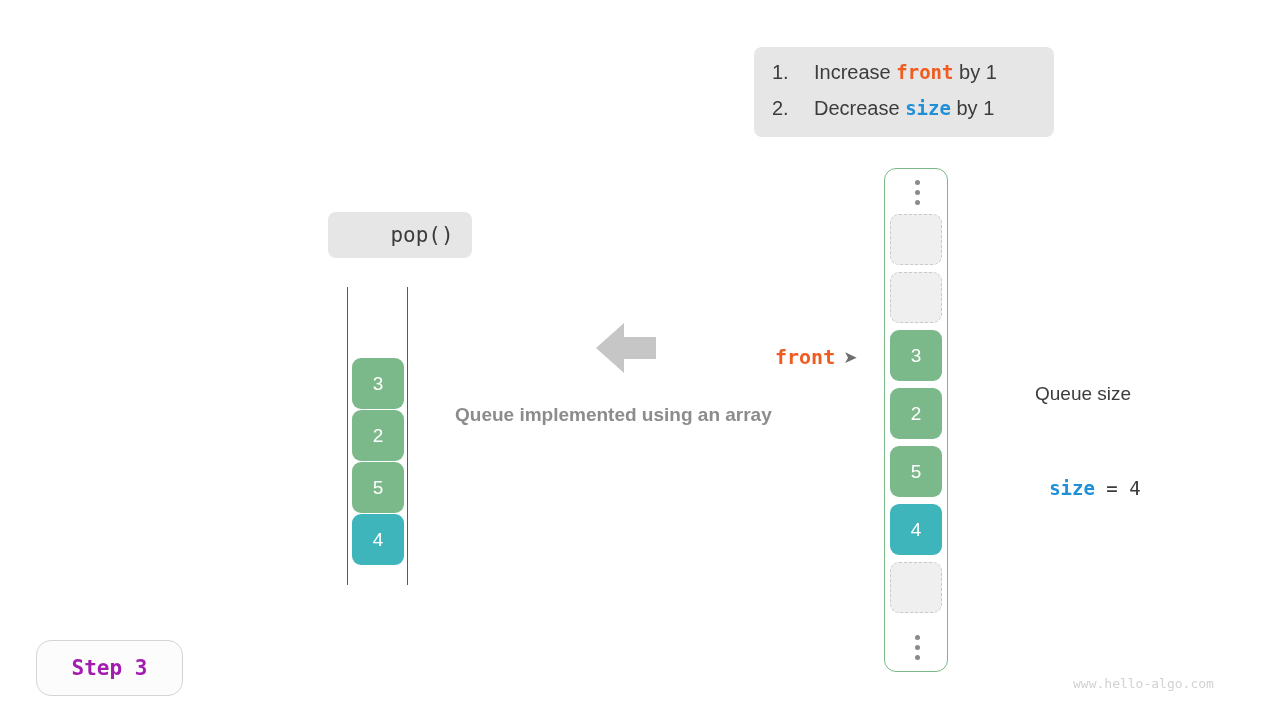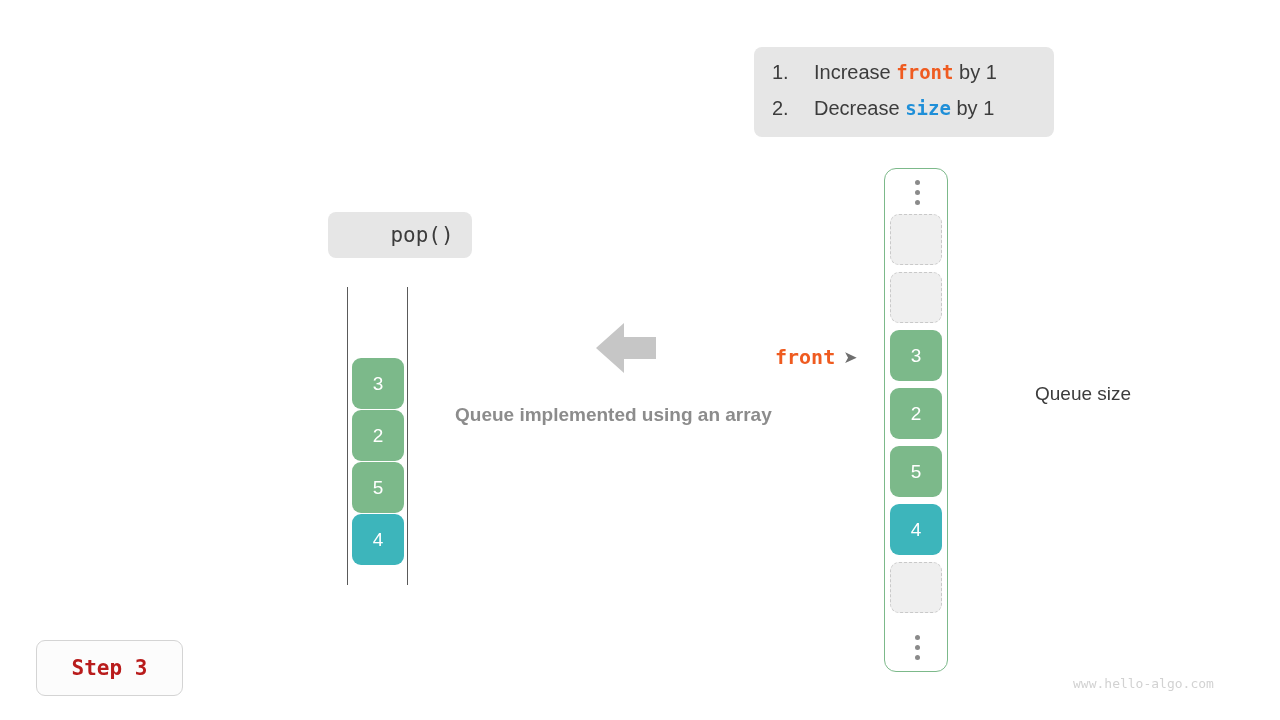--- a/index.html
+++ b/index.html
@@ -237,29 +237,29 @@
   }
 
   
   #step-badge {
     position: absolute;
     left: 36px;
     top: 640px;
     width: 145px;
     height: 54px;
     border: 1.5px solid #d4d4d4;
-    border-radius: 9px;
+    border-radius: 15px;
     background: #fcfcfc;
     display: flex;
     align-items: center;
     justify-content: center;
     font-family: "DejaVu Sans Mono", monospace;
     font-weight: bold;
     font-size: 21px;
-    color: #b91c1c;
+    color: #a21caf;
     white-space: pre;
   }
 
   
   #watermark {
     position: absolute;
     left: 1073px;
     top: 676px;
     font-family: "DejaVu Sans Mono", monospace;
     font-size: 13px;
@@ -328,17 +328,20 @@
   </div>
   <div class="ellipsis-dots" id="bottom-dots">
     <span></span>
     <span></span>
     <span></span>
   </div>
 </div>
 
 <div id="size-readout">
   <div id="size-title">Queue size</div>
+  <div id="size-expr">
+    <span class="mono-var var-size">size</span><span class="mono-plain"> = </span><span class="mono-plain">4</span>
+  </div>
 </div>
 
 <div id="step-badge">Step 3</div>
 
 <div id="watermark">www.hello-algo.com</div>
 
 </body></html>

